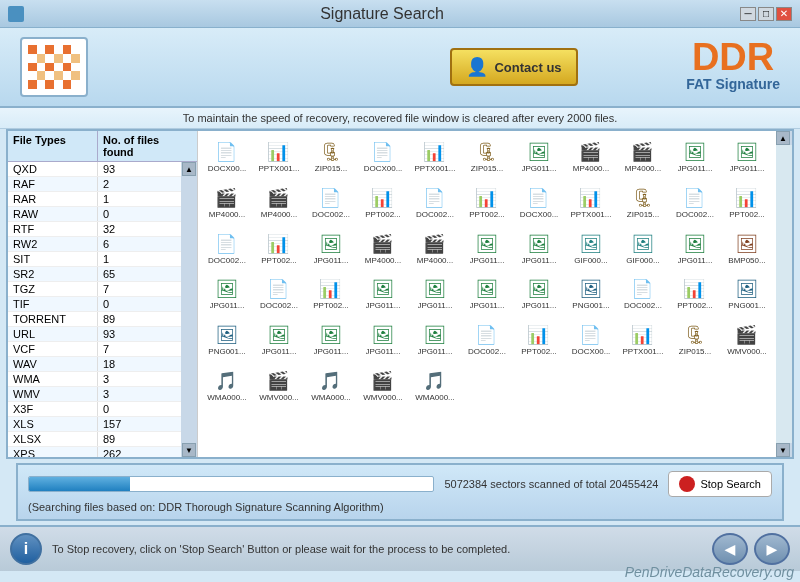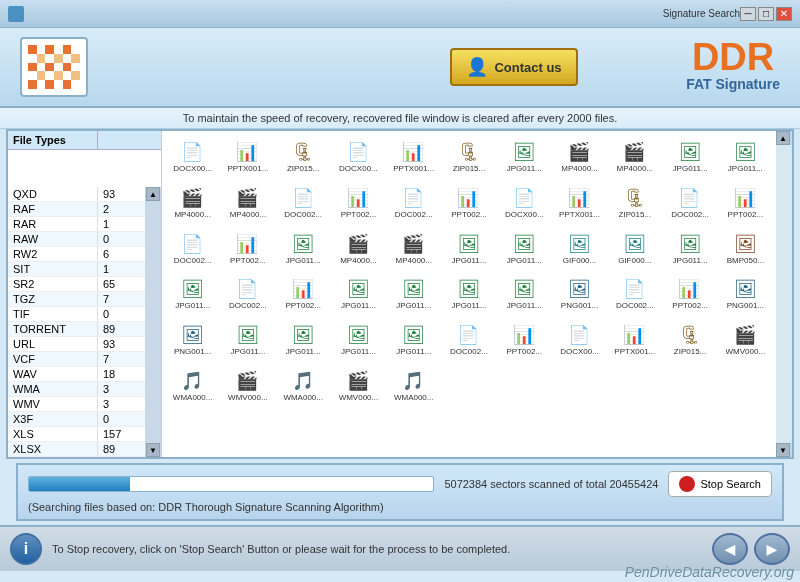--- a/index.html
+++ b/index.html
@@ -17,21 +17,21 @@
       background: linear-gradient(to bottom, #c8dff0, #a8c8e0);
       height: 28px;
       display: flex;
       align-items: center;
       justify-content: space-between;
       padding: 0 8px;
       border-bottom: 1px solid #88b0cc;
     }
     .title-bar-left { display: flex; align-items: center; gap: 4px; }
     .title-bar-icon { width: 16px; height: 16px; background: #4a90c0; border-radius: 2px; }
-    .title-bar-title { font-size: 10px; color: #333; font-weight: normal; flex: 1; text-align: right; }
+    .title-bar-title { font-size: 16px; color: #333; font-weight: normal; flex: 1; text-align: center; }
     .title-bar-controls { display: flex; gap: 2px; }
     .tb-btn {
       width: 16px; height: 14px;
       display: flex; align-items: center; justify-content: center;
       font-size: 10px; cursor: pointer; border: 1px solid #888;
       background: #d0d8e0;
     }
     .tb-btn.close { background: #e05040; color: white; }
 
     
@@ -87,26 +87,25 @@
     .main-content {
       display: flex;
       height: 330px;
       border: 2px solid #8ab0cc;
       margin: 0 6px;
       background: white;
     }
 
     
     .file-types-panel {
-      width: 154px;
+      width: 190px;
       border-right: 1px solid #ccc;
       display: flex;
       flex-direction: column;
       overflow: hidden;
-      gap: 37px;
     }
     .table-header {
       display: flex;
       background: #d0e8f8;
       border-bottom: 1px solid #aac;
       font-weight: bold;
       font-size: 11px;
     }
     .th-file { width: 90px; padding: 3px 5px; border-right: 1px solid #aac; }
     .th-count { flex: 1; padding: 3px 5px; }
@@ -312,39 +311,44 @@
 
 <div class="info-bar">
   <span>To maintain the speed of recovery, recovered file window is cleared after every 2000 files.</span>
 </div>
 
 <div class="main-content">
 
   <div class="file-types-panel">
     <div class="table-header">
       <span class="th-file">File Types</span>
+      <span class="th-count">No. of files found</span>
     </div>
     <div style="display:flex; flex:1; overflow:hidden;">
       <div class="table-body" id="file-table-body">
 
       <div class="table-row">
             <span class="td-file">QXD</span>
             <span class="td-count">93</span>
           </div>
           <div class="table-row">
             <span class="td-file">RAF</span>
             <span class="td-count">2</span>
           </div>
           <div class="table-row">
             <span class="td-file">RAR</span>
             <span class="td-count">1</span>
           </div>
           <div class="table-row">
             <span class="td-file">RAW</span>
             <span class="td-count">0</span>
+          </div>
+          <div class="table-row">
+            <span class="td-file">RTF</span>
+            <span class="td-count">32</span>
           </div>
           <div class="table-row">
             <span class="td-file">RW2</span>
             <span class="td-count">6</span>
           </div>
           <div class="table-row">
             <span class="td-file">SIT</span>
             <span class="td-count">1</span>
           </div>
           <div class="table-row">

